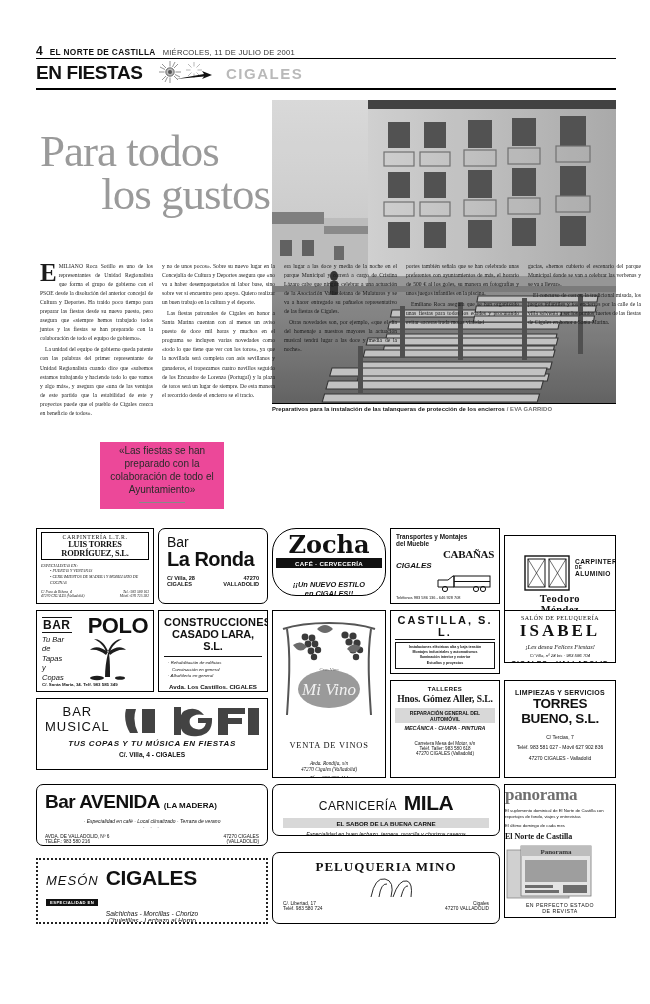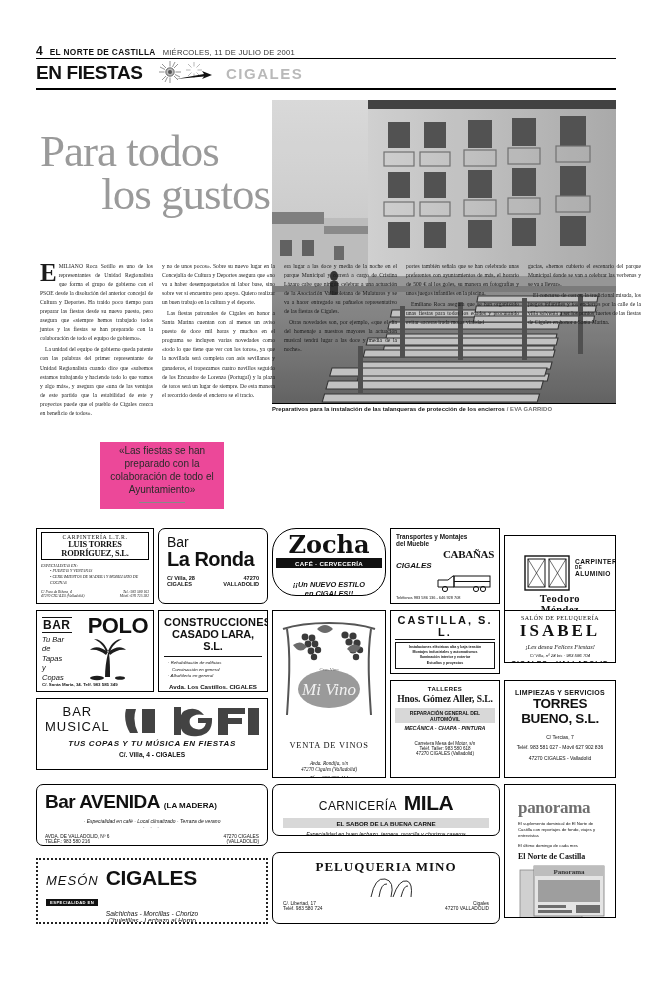--- a/index.html
+++ b/index.html
@@ -519,21 +519,21 @@
         <span class="ad-hl" style="font-size:21px;letter-spacing:-.5px;">MILA</span>
       </div>
       <div class="ctr greybar" style="font-size:6.2px;margin-top:3px;padding:1.5px 0;">EL SABOR DE LA BUENA CARNE</div>
       <div class="ctr ital" style="font-size:5.4px;margin-top:3px;">Especialidad en buen lechazo, ternera, morcilla y chorizos caseros</div>
       <div style="display:flex;justify-content:space-between;font-size:5px;margin-top:4px;">
         <span>C/. Peñuelas, 11</span>
       </div>
 
     </div>
 
-    <div class="ad bx" style="left:468px;top:256px;width:112px;height:134px;padding:13px;">
+    <div class="ad bx" style="left:468px;top:256px;width:112px;height:134px;padding:0;">
       <div style="font-family:'Liberation Serif',serif;font-size:17px;letter-spacing:-.3px;color:#6f6f6f;font-weight:bold;">panorama</div>
       <div style="font-size:4.3px;line-height:1.45;margin-top:3px;">El suplemento dominical de El Norte de Castilla con reportajes de fondo, viajes y entrevistas</div>
       <div style="font-size:4.3px;margin-top:3px;">El último domingo de cada mes</div>
       <div style="font-family:'Liberation Serif',serif;font-weight:bold;font-size:8px;margin-top:4px;">El Norte de Castilla</div>
       <div style="position:relative;height:56px;margin-top:3px;">
         <svg width="104" height="56" viewBox="0 0 104 56">
           <rect x="2" y="6" width="62" height="48" fill="#d0d0d0" stroke="#888" stroke-width=".8"></rect>
           <rect x="16" y="2" width="70" height="50" fill="#e4e4e4" stroke="#777" stroke-width=".8"></rect>
           <rect x="16" y="2" width="70" height="10" fill="#bdbdbd"></rect>
           <text x="51" y="10" font-family="Liberation Serif, serif" font-size="7" font-weight="bold" fill="#333" text-anchor="middle">Panorama</text>

